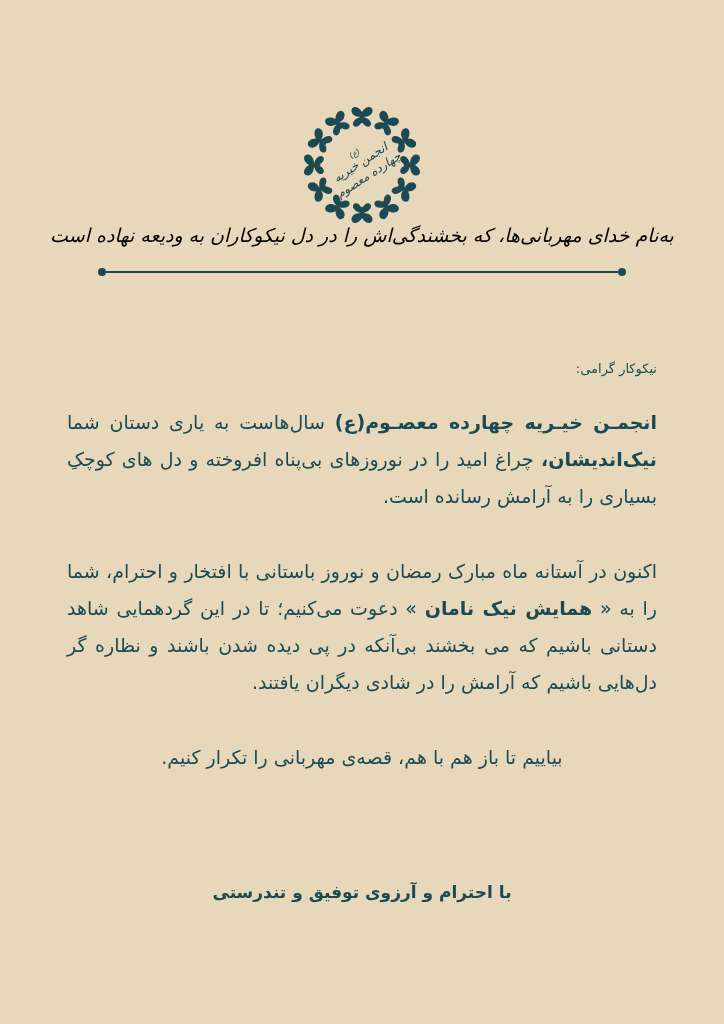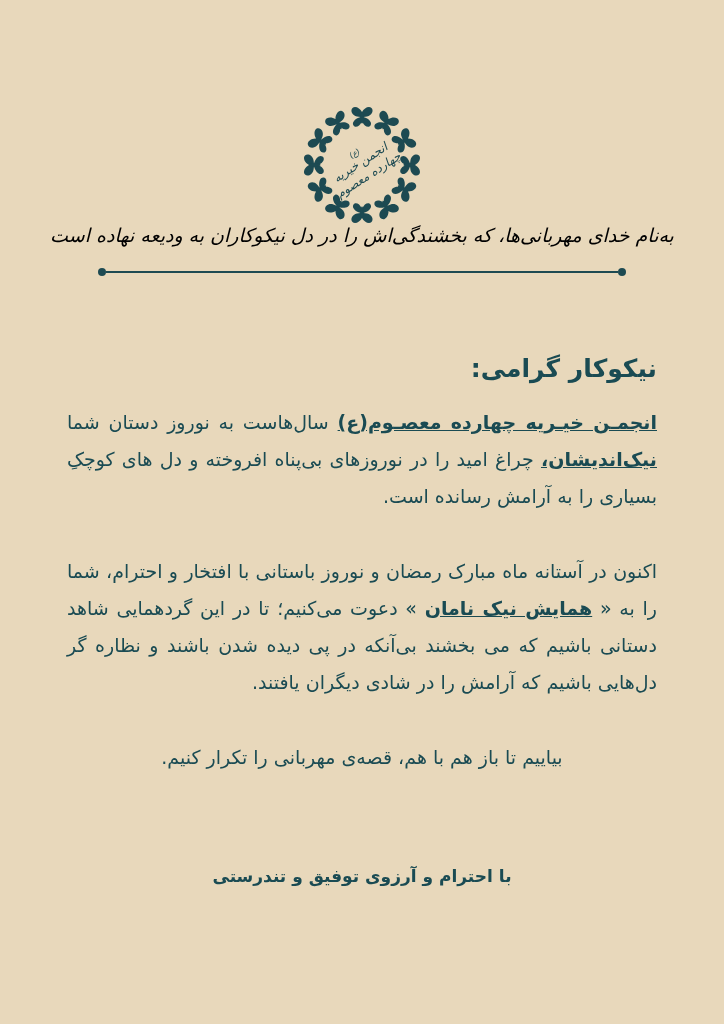--- a/index.html
+++ b/index.html
@@ -52,38 +52,38 @@
     position: absolute;
     top: 350px; left: 67px;
     width: 590px;
     direction: rtl;
     color: #1a4b53;
     font-size: 19px;
     line-height: 37px;
   }
   .greeting {
     margin: 0 0 17px 0;
-    font-weight: 700;
-    font-size: 25px;
+    font-weight: 400;
+    font-size: 13px;
   }
   .para { margin: 0 0 38px 0; text-align: justify; }
   .para.center { text-align: center; margin-bottom: 16px; }
-  .bold { font-weight: 700; text-decoration: underline; }
+  .bold { font-weight: 700; }
   
   .closing {
     position: absolute;
     top: 860px; left: 0; right: 0;
     text-align: center;
     direction: rtl;
     color: #1a4b53;
     font-weight: 700;
     font-size: 17px;
     line-height: 33px;
   }
-  .closing p { margin: 0; }
+  .closing p { margin: 16px; }
 </style>
 </head>
 <body>
 
 <div class="page">
 
   <div class="logo">
     <svg viewBox="0 0 122 122" xmlns="http://www.w3.org/2000/svg">
       <defs>
         <g id="bfly" fill="#1d4a52">
@@ -114,21 +114,21 @@
   <div class="bismillah" lang="fa">به‌نام خدای مهربانی‌ها، که بخشندگی‌اش را در دل نیکوکاران به ودیعه نهاده است</div>
 
   <div class="divider">
     <span class="dot"></span>
     <span class="line"></span>
     <span class="dot"></span>
   </div>
 
   <div class="content" lang="fa">
     <p class="greeting">نیکوکار گرامی:</p>
-    <p class="para"><span class="bold">انجمـن خیـریه چهارده معصـوم(ع)</span><span> سال‌هاست به نوروز دستان شما </span><span class="bold">نیک‌اندیشان،</span><span> چراغ امید را در نوروز‌های بی‌پناه افروخته و دل های کوچکِ بسیاری را به آرامش رسانده است.</span></p>
+    <p class="para"><span class="bold">انجمـن خیـریه چهارده معصـوم(ع)</span><span> سال‌هاست به یاری دستان شما </span><span class="bold">نیک‌اندیشان،</span><span> چراغ امید را در نوروز‌های بی‌پناه افروخته و دل های کوچکِ بسیاری را به آرامش رسانده است.</span></p>
     <p class="para"><span>اکنون در آستانه ماه مبارک رمضان و نوروز باستانی با افتخار و احترام، شما را به « </span><span class="bold">همایش نیک نامان</span><span> » دعوت می‌کنیم؛ تا در این گردهمایی شاهد دستانی باشیم که می بخشند بی‌آنکه در پی دیده شدن باشند و نظاره گر دل‌هایی باشیم که آرامش را در شادی دیگران یافتند.</span></p>
     <p class="para center">بیاییم تا باز هم با هم، قصه‌ی مهربانی را تکرار کنیم.</p>
   </div>
 
   <div class="closing" lang="fa">
     <p>با احترام و آرزوی توفیق و تندرستی</p>
   </div>
 
 </div>
 

